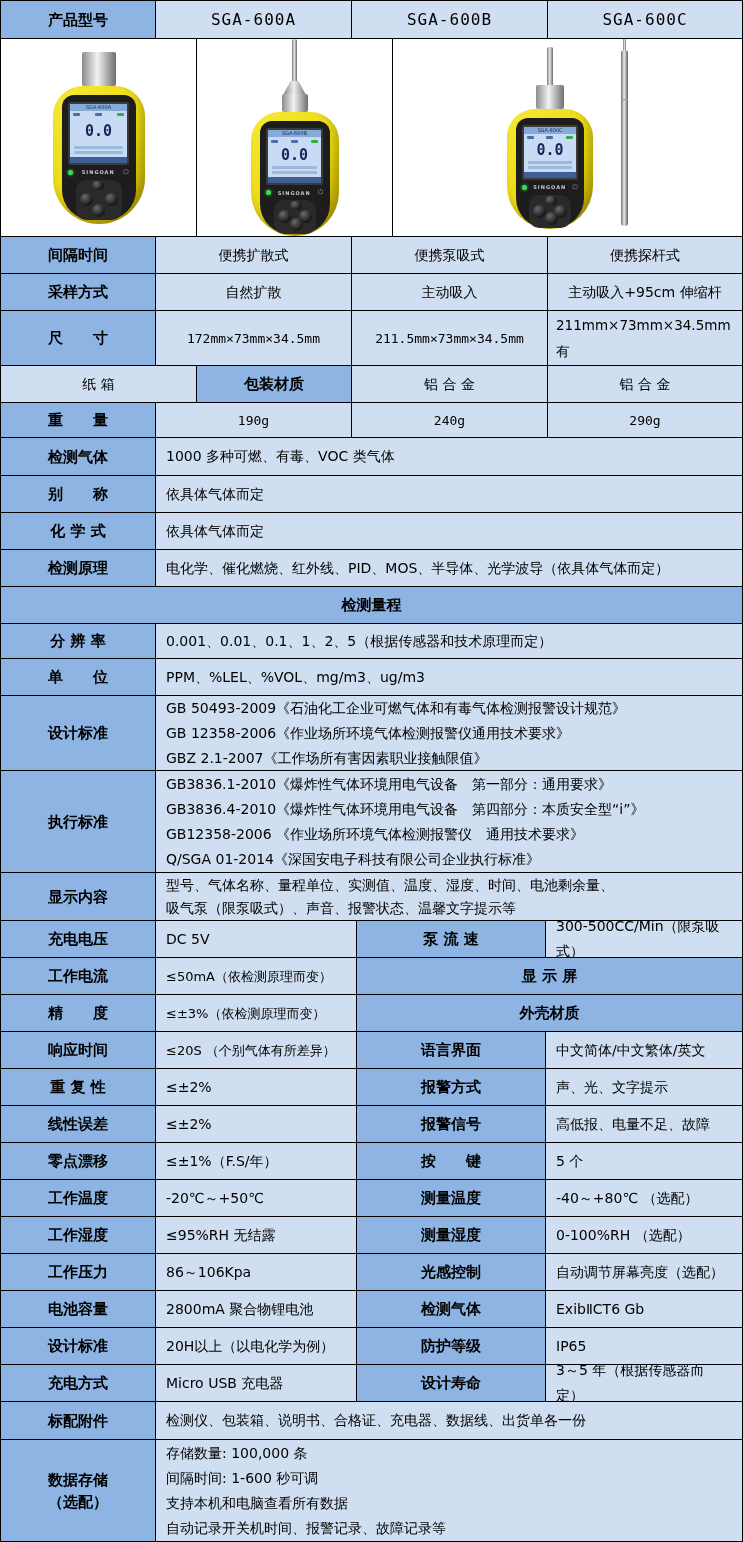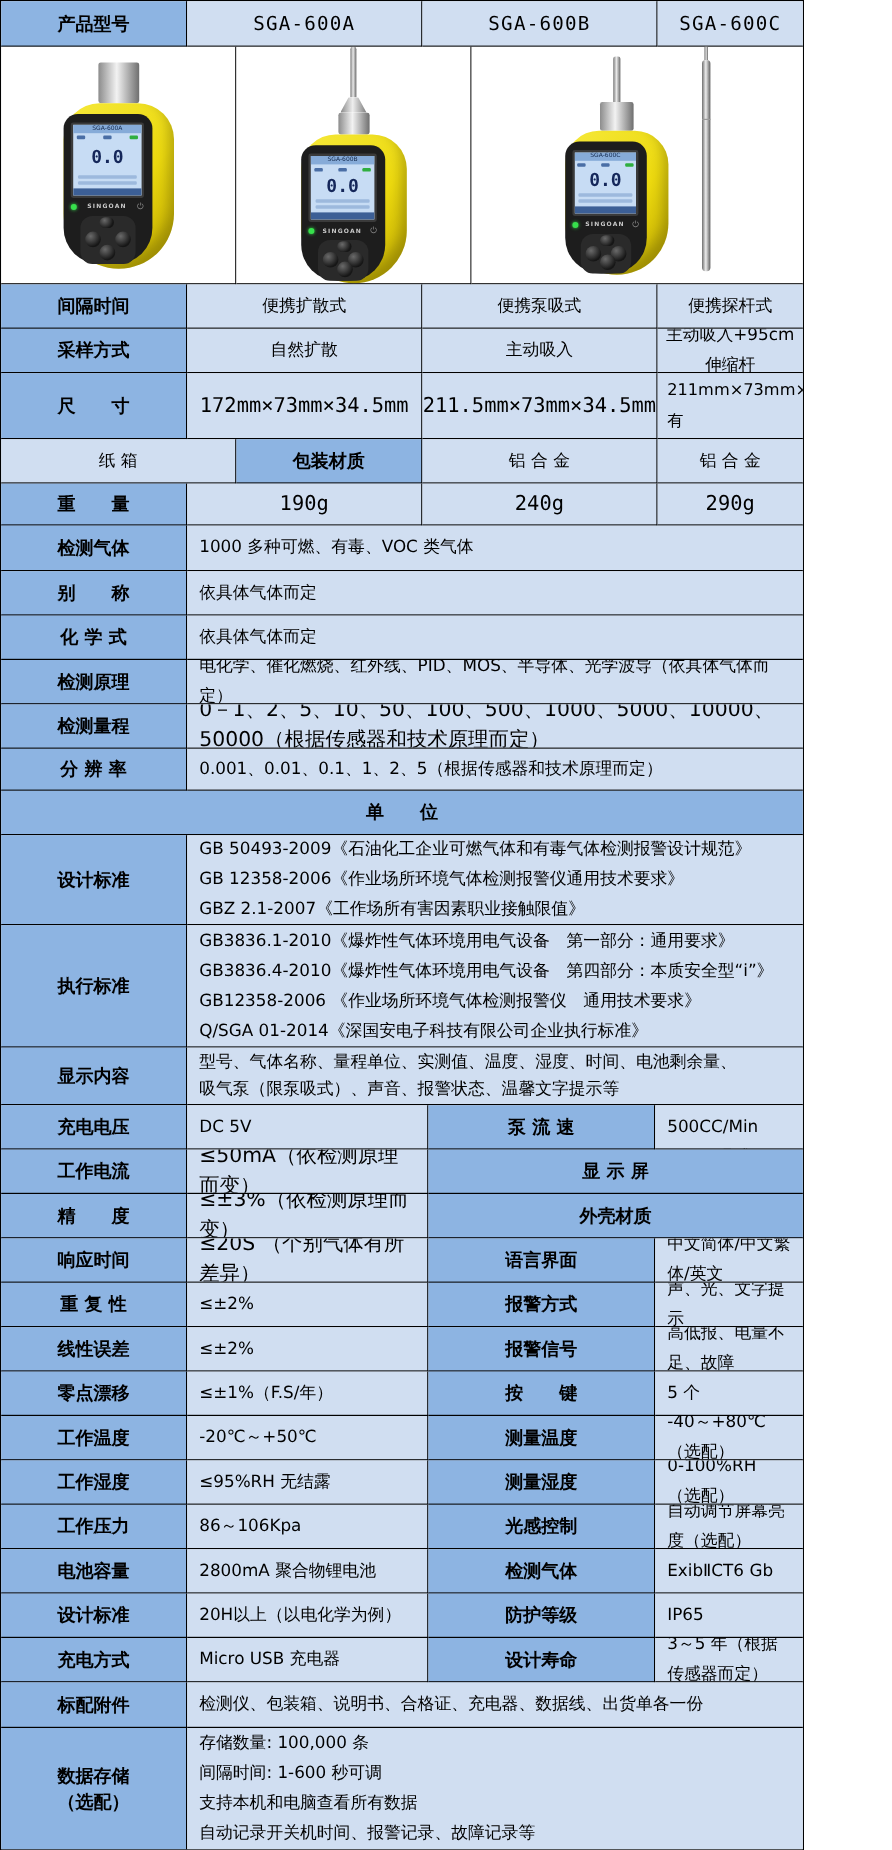--- a/index.html
+++ b/index.html
@@ -1,42 +1,42 @@
 <!DOCTYPE html>
 <html><head>
 <meta charset="utf-8">
 <style>
   html,body{margin:0;padding:0;background:#fff;}
   body{font-family:"DejaVu Sans","Liberation Sans",sans-serif;color:#000;}
-  .tbl{width:670px;box-sizing:border-box;border:1px solid #000;background:#fff;}
+  .tbl{width:743px;box-sizing:border-box;border:1px solid #000;background:#fff;}
   .row{display:flex;width:100%;box-sizing:border-box;}
   .cell{box-sizing:border-box;border-right:1px solid #000;border-bottom:1px solid #000;
         display:flex;align-items:center;overflow:hidden;white-space:pre-wrap;}
   .row .cell:last-child{border-right:none;flex:1;}
   .row:last-child .cell{border-bottom:none;}
   .h{background:var(--hdr);font-weight:bold;font-size:15px;justify-content:center;text-align:center;line-height:22px;}
   .v{background:var(--cel);font-size:14px;padding:2px 10px;line-height:25px;}
   .ctr{justify-content:center;text-align:center;padding:2px 4px;}
   .c-label{width:155px;}
   .c-prod{width:196px;}
   .c-v1{width:201px;}
   .c-h2{width:189px;}
   .mono{font-family:"DejaVu Sans Mono","Liberation Mono",monospace;}
-  .fs13{font-size:17px;}
+  .fs13{font-size:13px;}
   .fs135{font-size:13.5px;line-height:26px;}
   .model{font-size:16px;letter-spacing:1px;}
   
   .p-cell{background:#fff;justify-content:center;align-items:center;display:flex;gap:28px;padding:6px 0;}
   .device{display:flex;flex-direction:column;align-items:center;}
   .rod{background:linear-gradient(90deg,#7a7a7a,#e9e9e9 45%,#696969);border-radius:2px 2px 0 0;}
   .cone{background:linear-gradient(90deg,#8a8a8a,#eee 45%,#777);clip-path:polygon(32% 0,68% 0,100% 100%,0 100%);}
   .cap{background:linear-gradient(90deg,#8c8c8c,#f2f2f2 45%,#6f6f6f);border-radius:2px;}
   .dbody{position:relative;background:linear-gradient(135deg,#f6e93a,#ecd90f 55%,#bfa900);
          border-radius:30px 30px 46px 46px;box-shadow:inset -5px -8px 10px rgba(0,0,0,.22);
-         display:flex;}
+         display:flex;justify-content:center;}
   .panel{background:#1d1d1d;border-radius:12px 12px 30px 30px;margin-top:9px;
          display:flex;flex-direction:column;align-items:center;padding-top:7px;}
   .screen{background:#c7dcf4;border:2px solid #3a3a3a;border-radius:2px;width:76%;height:50%;
           display:flex;flex-direction:column;align-items:center;overflow:hidden;}
   .scr-title{width:100%;background:#86abd8;color:#13294d;font-size:5px;line-height:7px;text-align:center;}
   .scr-icons{width:90%;height:6px;display:flex;justify-content:space-between;align-items:center;margin-top:1px;}
   .sic{height:3px;width:7px;background:#4a6ea5;border-radius:1px;}
   .sic.batt{background:#2fae3f;}
   .scr-val{flex:1;display:flex;align-items:center;font-weight:bold;color:#15275a;font-size:15px;
            font-family:"DejaVu Sans Mono","Liberation Mono",monospace;}
@@ -223,28 +223,28 @@
   <div class="row" style="height:37px">
     <div class="cell h c-label">化 学 式</div>
     <div class="cell v">依具体气体而定</div>
   </div>
   <div class="row" style="height:37px">
     <div class="cell h c-label">检测原理</div>
     <div class="cell v">电化学、催化燃烧、红外线、PID、MOS、半导体、光学波导（依具体气体而定）</div>
   </div>
   <div class="row" style="height:37px">
     <div class="cell h c-label">检测量程</div>
-    <div class="cell v fs13">0－1、2、5、10、50、100、500、1000、5000、10000、50000（根据传感器和技术原理而定）</div>
   </div>
   <div class="row" style="height:35px">
     <div class="cell h c-label">分 辨 率</div>
     <div class="cell v">0.001、0.01、0.1、1、2、5（根据传感器和技术原理而定）</div>
   </div>
   <div class="row" style="height:37px">
     <div class="cell h c-label">单　　位</div>
+    <div class="cell v">PPM、%LEL、%VOL、mg/m3、ug/m3</div>
   </div>
   <div class="row" style="height:75px">
     <div class="cell h c-label">设计标准</div>
     <div class="cell v">GB 50493-2009《石油化工企业可燃气体和有毒气体检测报警设计规范》
 GB 12358-2006《作业场所环境气体检测报警仪通用技术要求》
 GBZ 2.1-2007《工作场所有害因素职业接触限值》</div>
   </div>
   <div class="row" style="height:102px">
     <div class="cell h c-label">执行标准</div>
     <div class="cell v">GB3836.1-2010《爆炸性气体环境用电气设备　第一部分：通用要求》

